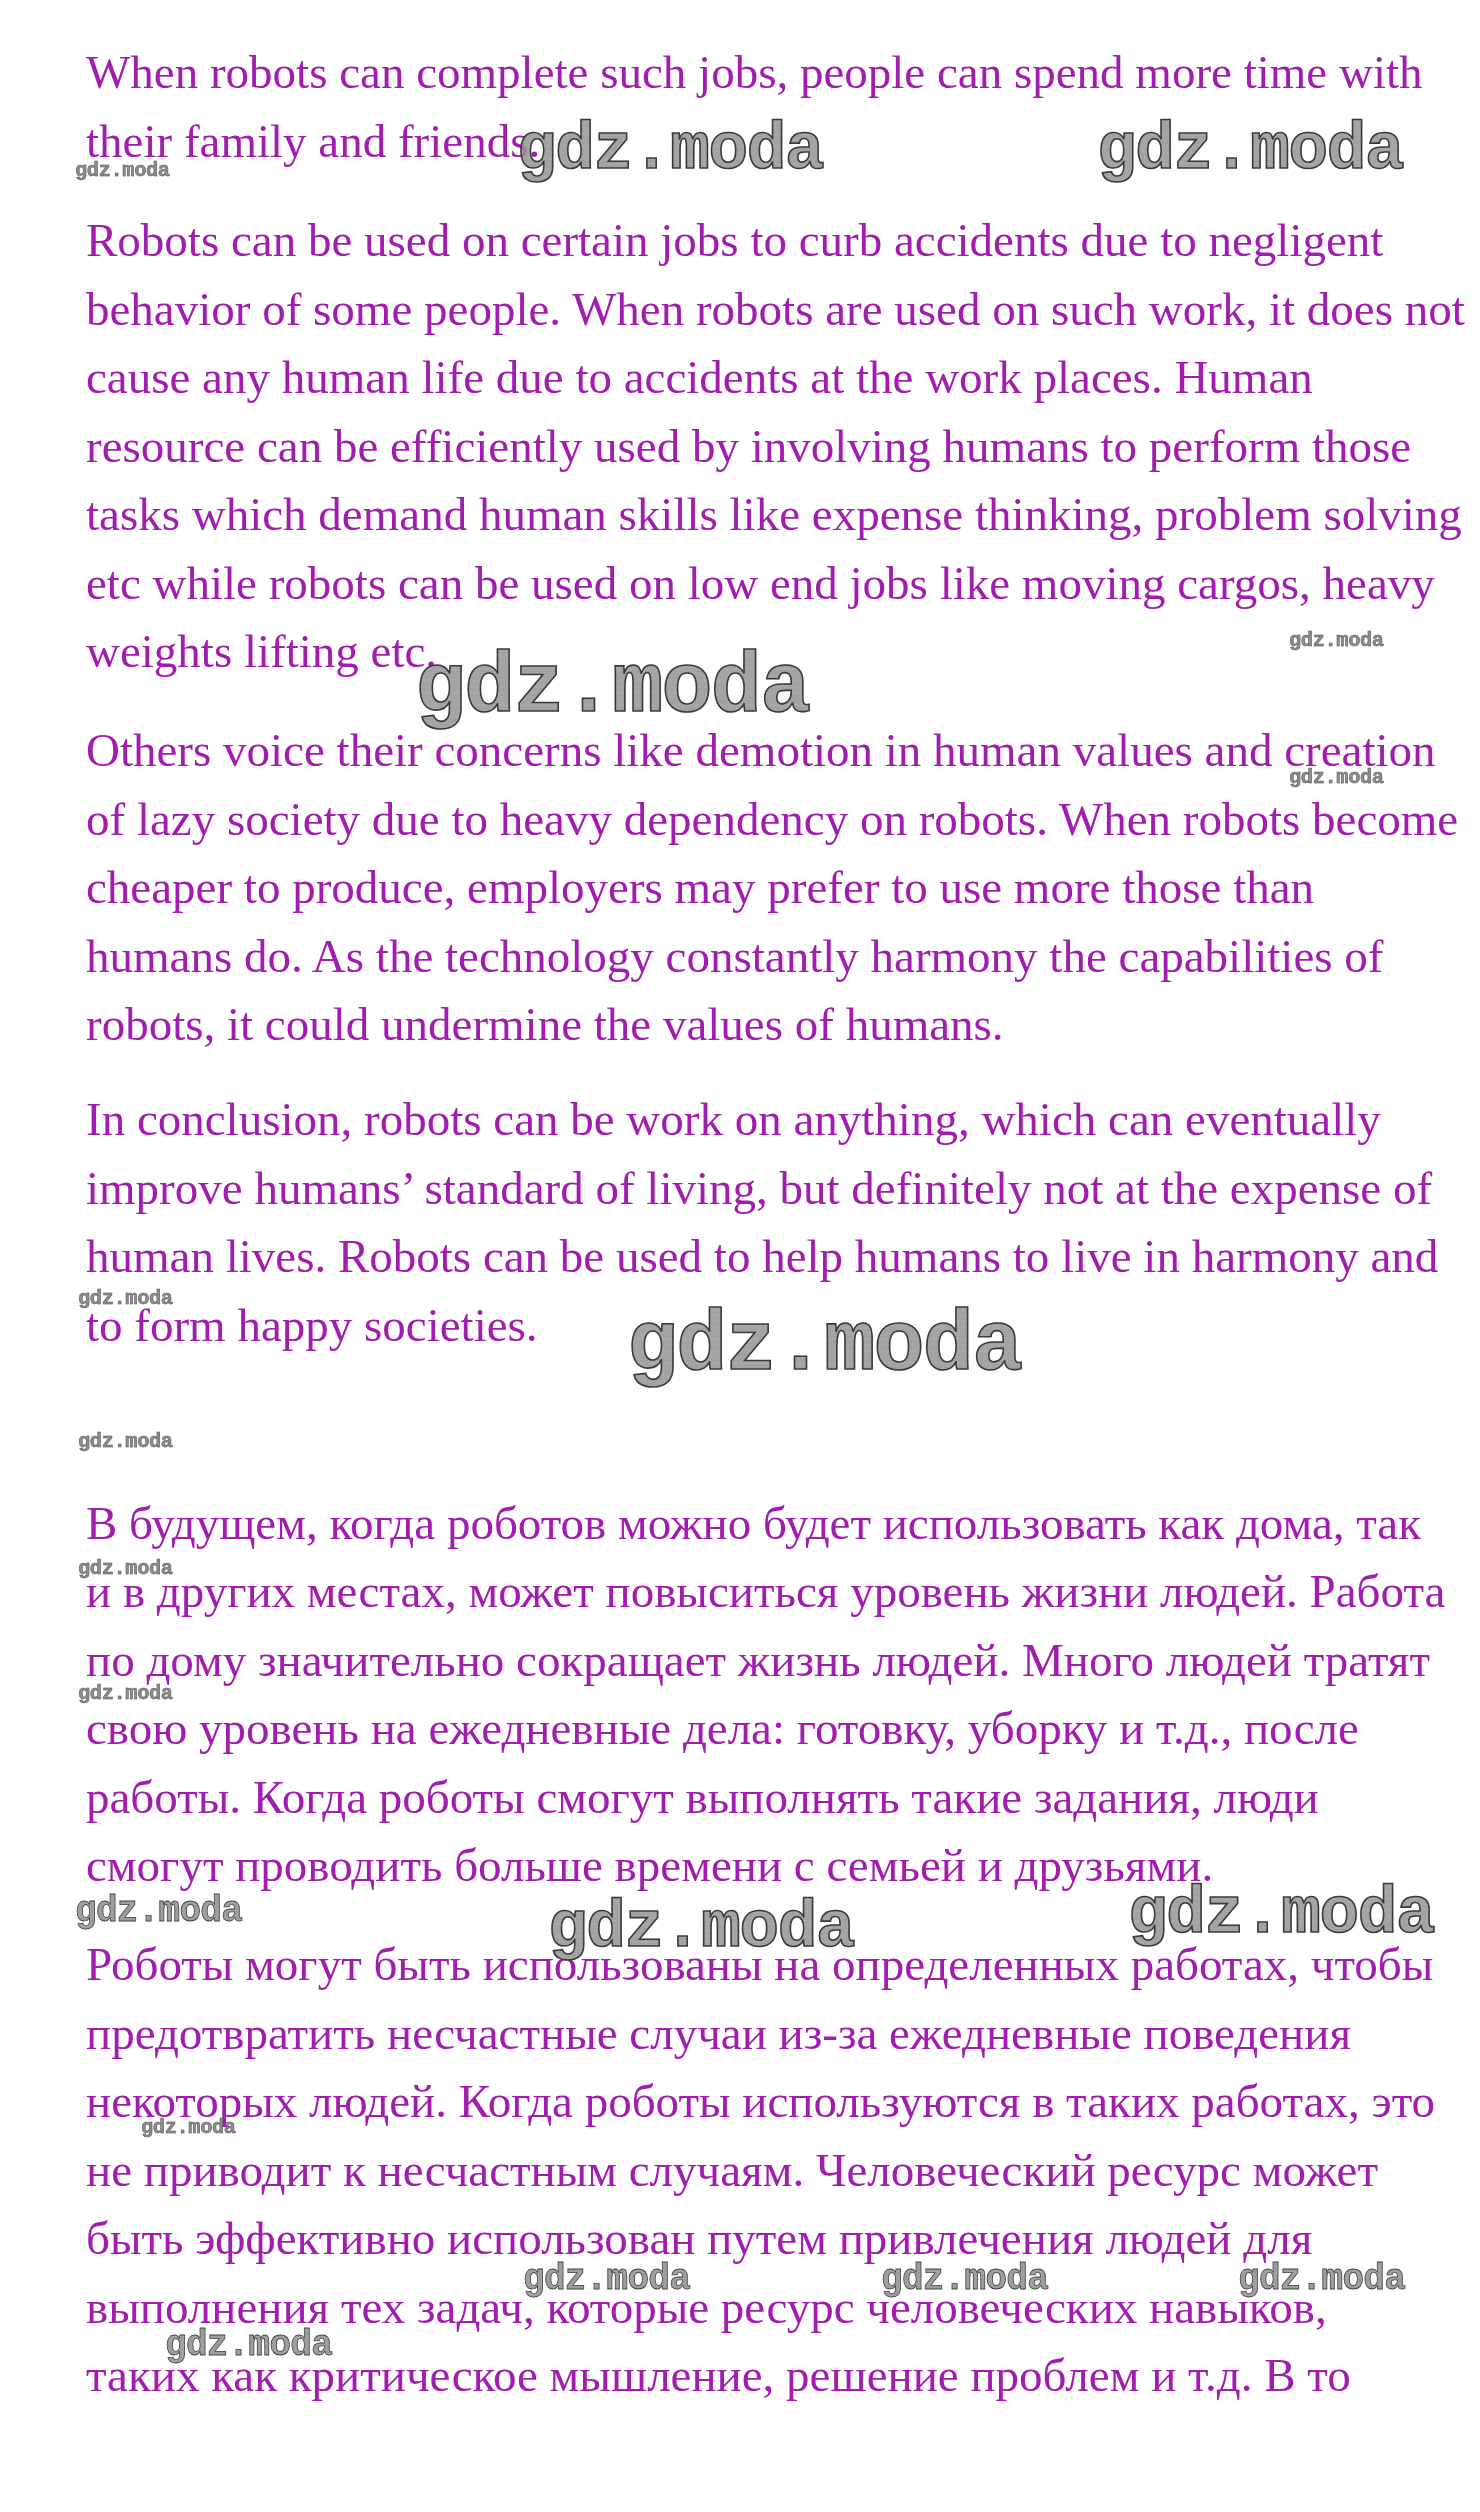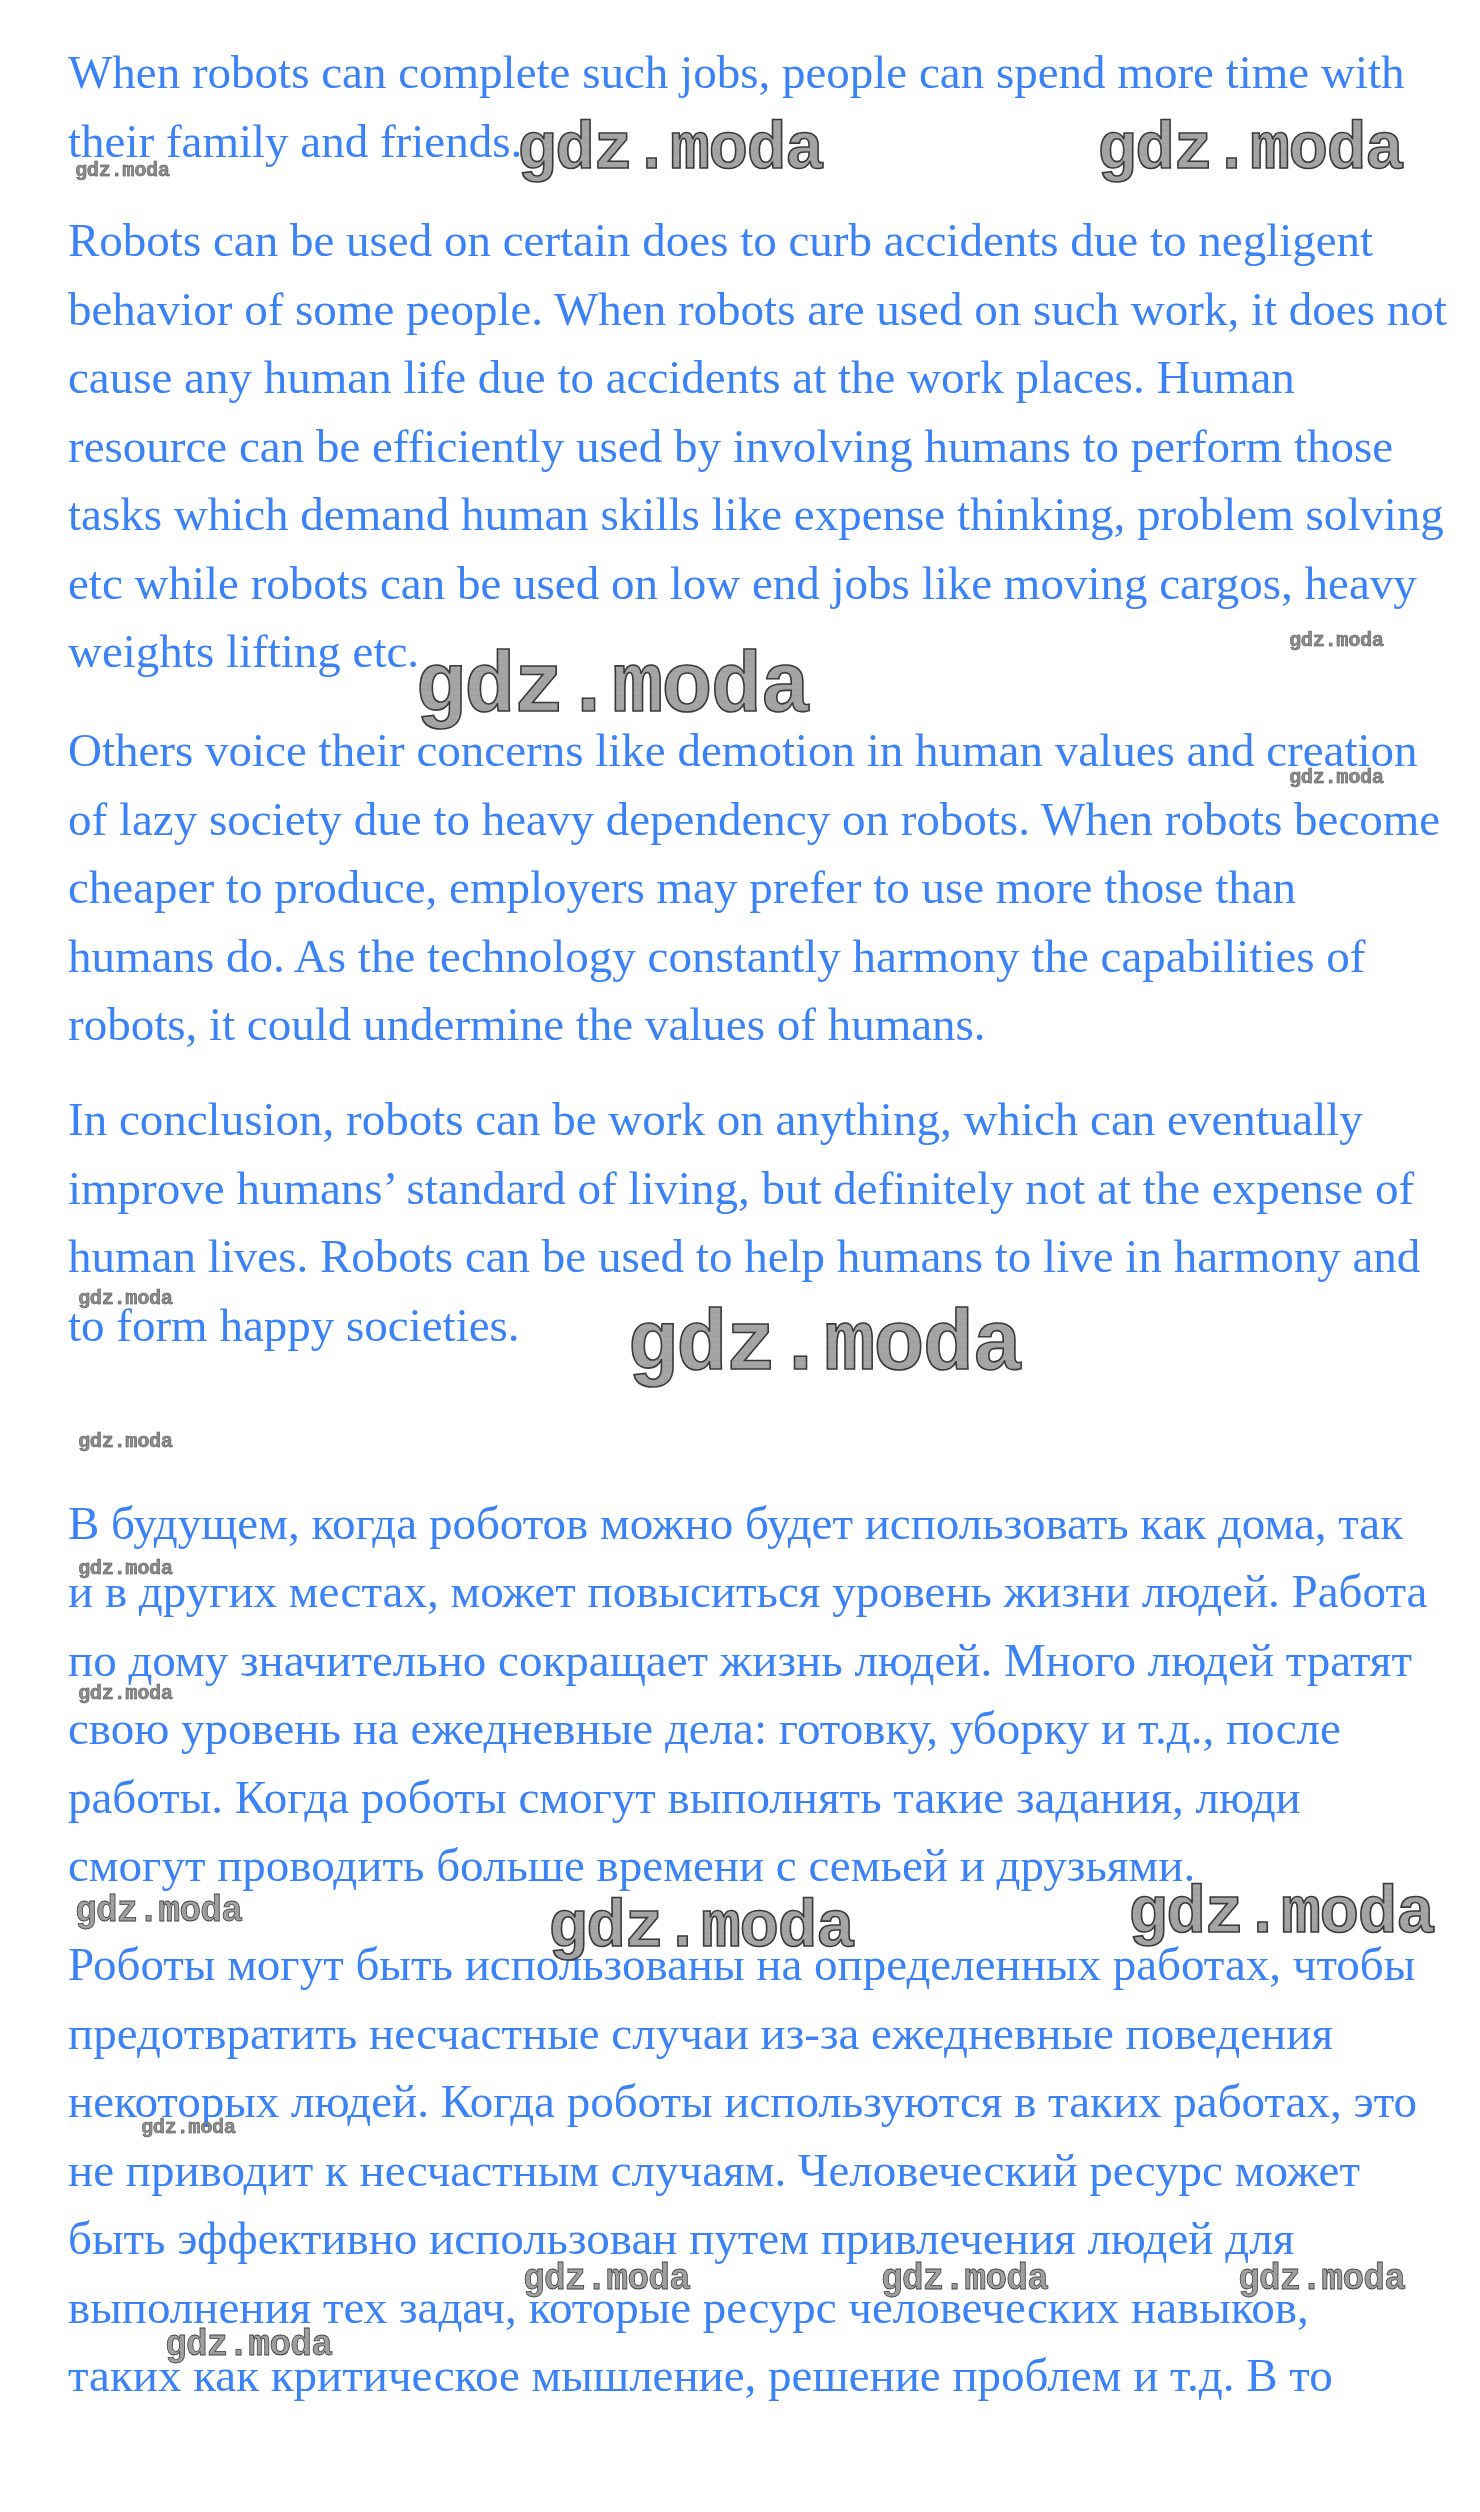--- a/index.html
+++ b/index.html
@@ -15,25 +15,25 @@
     font-family: "Liberation Serif", "DejaVu Serif", serif;
     color: #0a0a0a;
   }
   .page {
     position: absolute;
     left: 0; top: 0;
     width: 1481px; height: 2512px;
   }
   .line {
     position: absolute;
-    left: 68px;
+    left: 86px;
     font-size: 47px;
     line-height: 47px;
     white-space: nowrap;
-    color: #3b82f6;
+    color: #a21caf;
     letter-spacing: 0;
   }
   .wm {
     position: absolute;
     font-family: Liberation Mono, monospace;
     font-weight: bold;
     white-space: nowrap;
     color: #a9a9a9;
     -webkit-text-stroke: 0.8px #4a4a4a;
     letter-spacing: -0.02em;
@@ -51,21 +51,21 @@
 <body>
 
 <div class="page">
 
   <div>
     <div class="line" style="top:49px">When robots can complete such jobs, people can spend more time with</div>
     <div class="line" style="top:118px">their family and friends.</div>
   </div>
 
   <div>
-    <div class="line" style="top:217px">Robots can be used on certain does to curb accidents due to negligent</div>
+    <div class="line" style="top:217px">Robots can be used on certain jobs to curb accidents due to negligent</div>
     <div class="line" style="top:286px">behavior of some people. When robots are used on such work, it does not</div>
     <div class="line" style="top:354px">cause any human life due to accidents at the work places. Human</div>
     <div class="line" style="top:423px">resource can be efficiently used by involving humans to perform those</div>
     <div class="line" style="top:491px">tasks which demand human skills like expense thinking, problem solving</div>
     <div class="line" style="top:560px">etc while robots can be used on low end jobs like moving cargos, heavy</div>
     <div class="line" style="top:628px">weights lifting etc.</div>
   </div>
 
   <div>
     <div class="line" style="top:727px">Others voice their concerns like demotion in human values and creation</div>

